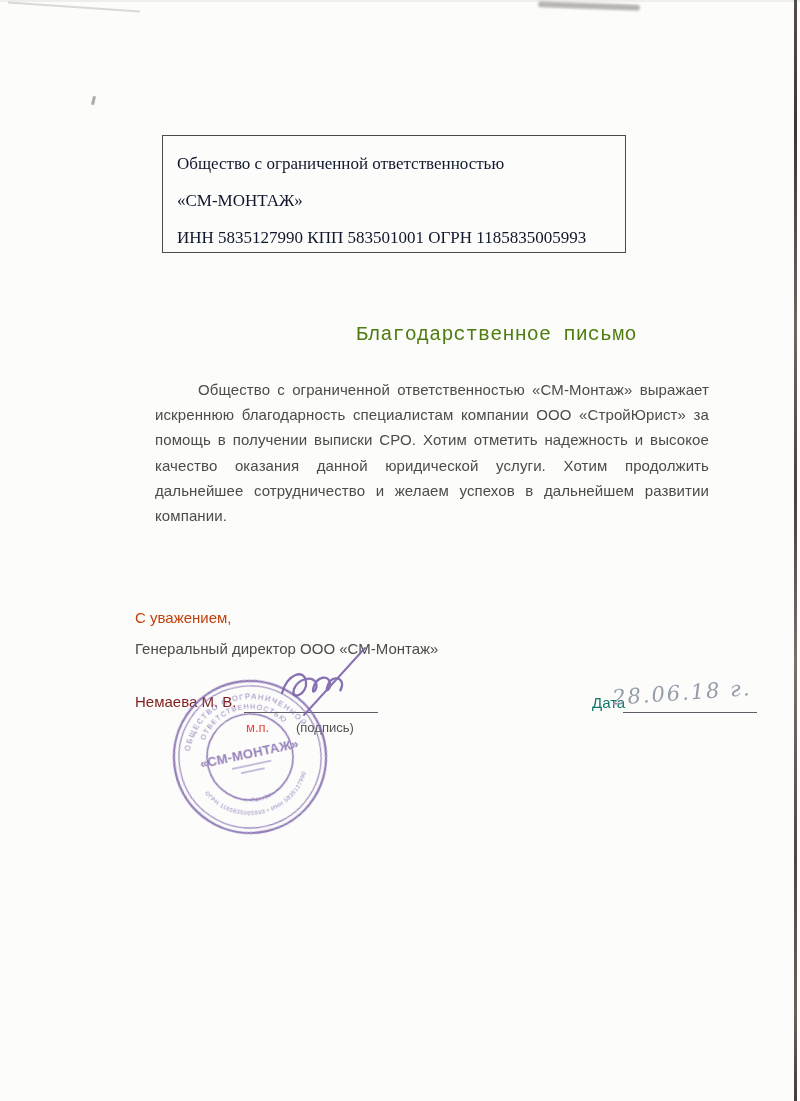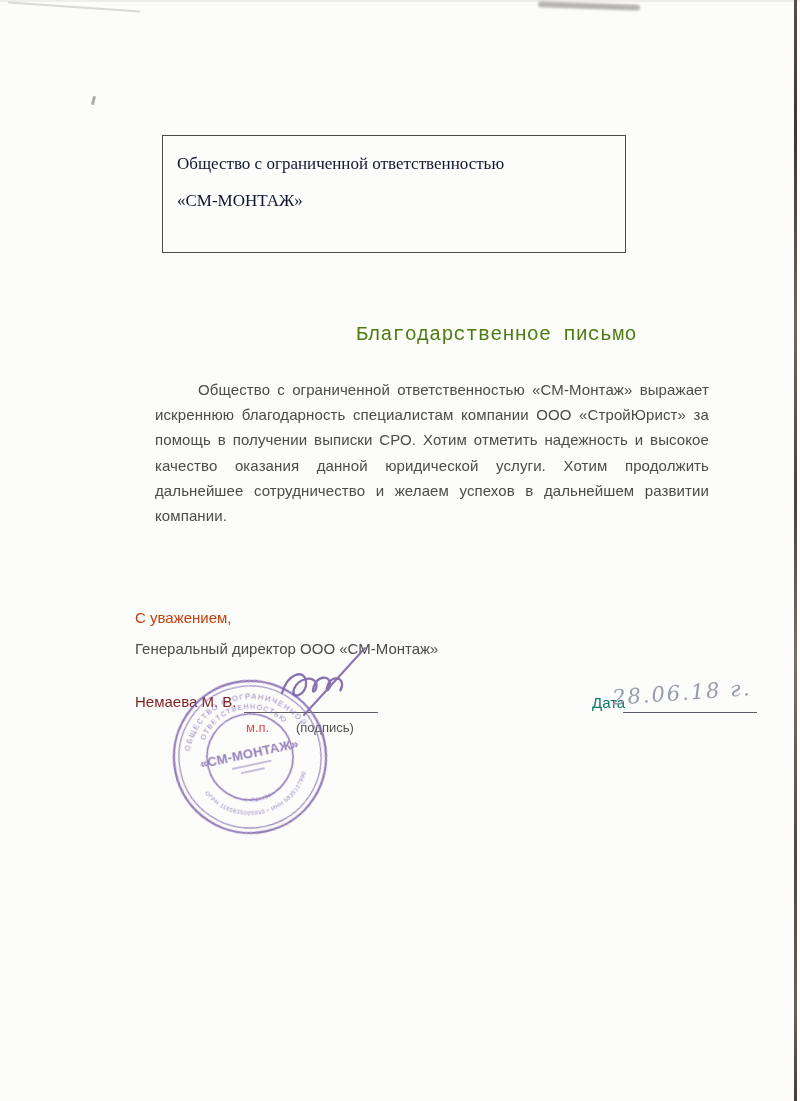--- a/index.html
+++ b/index.html
@@ -48,20 +48,21 @@
 
   <div class="top-edge"></div>
   <div class="artifact-line"></div>
   <div class="smudge"></div>
   <div class="tick"></div>
   <div class="edge-strip"></div>
 
   <div class="header-box">
     <div>Общество с ограниченной ответственностью</div>
     <div>«СМ-МОНТАЖ»</div>
+    <div>ИНН 5835127990 КПП 583501001 ОГРН 1185835005993</div>
   </div>
 
   <div class="title">Благодарственное письмо</div>
 
   <div class="paragraph">Общество с ограниченной ответственностью «СМ-Монтаж» выражает искреннюю благодарность специалистам компании ООО «СтройЮрист» за помощь в получении выписки СРО. Хотим отметить надежность и высокое качество оказания данной юридической услуги. Хотим продолжить дальнейшее сотрудничество и желаем успехов в дальнейшем развитии компании.</div>
 
   <div class="closing">С уважением,</div>
   <div class="position">Генеральный директор ООО «СМ-Монтаж»</div>
   <div class="signer-name">Немаева М. В.</div>
 

